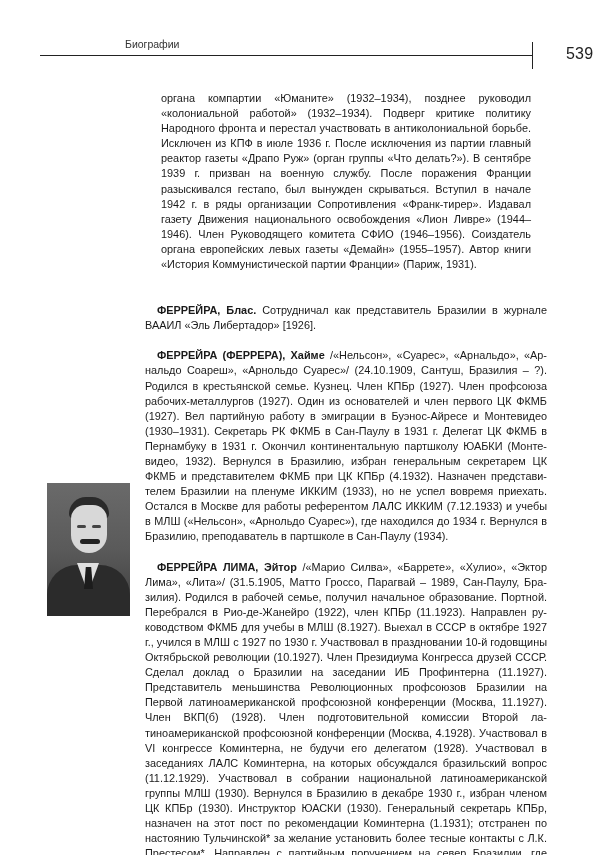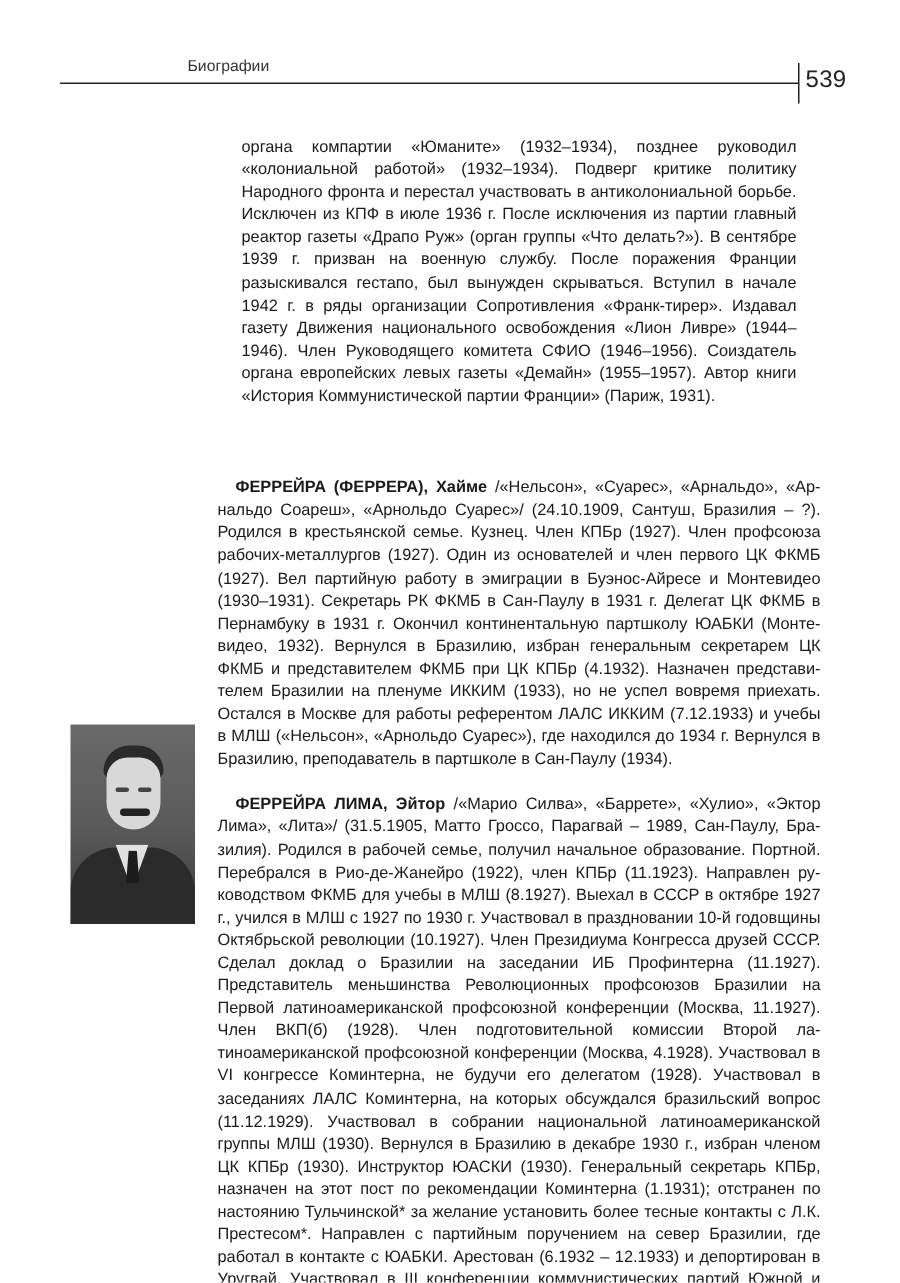--- a/index.html
+++ b/index.html
@@ -1,20 +1,20 @@
 <!DOCTYPE html>
 <html><head>
   <meta charset="utf-8">
   <style>
     html, body { margin: 0; padding: 0; background: #ffffff; }
     body { width: 600px; height: 855px; position: relative; overflow: hidden; font-family: "Liberation Sans", sans-serif; color: #1a1a1a; }
     .header-rule { position: absolute; left: 40px; top: 55px; width: 492px; height: 1px; background: #222; }
     .header-section { position: absolute; left: 125px; top: 38px; font-size: 10.5px; color: #333; }
     .header-vbar { position: absolute; left: 532px; top: 42px; width: 1px; height: 27px; background: #222; }
-    .page-number { position: absolute; left: 537px; top: 45px; font-size: 16px; color: #222; letter-spacing: 0.2px; }
+    .page-number { position: absolute; left: 566px; top: 45px; font-size: 16px; color: #222; letter-spacing: 0.2px; }
     .content { position: absolute; left: 145px; top: 75px; width: 402px; font-size: 10.9px; line-height: 15.1px; text-align: justify; }
     .para { margin: 16px; text-indent: 0; hyphens: manual; }
     .entry { margin: 0; text-indent: 12px; }
     .gap { height: 15px; }
     .name { font-weight: bold; }
     .photo { position: absolute; left: 47px; top: 483px; width: 83px; height: 133px; background: linear-gradient(180deg, #6a6a6a 0%, #5a5a5a 50%, #3c3c3c 100%); overflow: hidden; }
     .photo .hair { position: absolute; left: 22px; top: 14px; width: 40px; height: 22px; background: #2a2a2a; border-radius: 20px 20px 6px 6px; }
     .photo .face { position: absolute; left: 24px; top: 22px; width: 36px; height: 48px; background: #d8d8d8; border-radius: 14px 14px 18px 18px; }
     .photo .eye { position: absolute; top: 20px; width: 9px; height: 3px; background: #444; border-radius: 2px; }
     .photo .moustache { position: absolute; left: 9px; top: 34px; width: 20px; height: 5px; background: #222; border-radius: 3px; }
@@ -28,20 +28,21 @@
 <div>
   <div class="header-section">Биографии</div>
   <div class="header-rule"></div>
   <div class="header-vbar"></div>
   <div class="page-number">539</div>
 </div>
 
 <div class="content">
   <p class="para">органа компартии «Юманите» (1932–1934), позднее руководил «колониаль­ной работой» (1932–1934). Подверг критике политику Народного фронта и перестал участвовать в антиколониальной борьбе. Исключен из КПФ в июле 1936 г. После исключения из партии главный реактор газеты «Драпо Руж» (орган группы «Что делать?»). В сентябре 1939 г. призван на военную службу. После поражения Франции разыскивался гестапо, был вынужден скрываться. Вступил в начале 1942 г. в ряды организации Сопротивления «Франк-тирер». Издавал газету Движения национального освобождения «Лион Ливре» (1944–1946). Член Руководящего комитета СФИО (1946–1956). Соиздатель органа европейских левых газеты «Демайн» (1955–1957). Автор книги «История Коммунистической партии Франции» (Париж, 1931).</p>
   <div class="gap"></div>
+  <p class="entry"><span class="name">ФЕРРЕЙРА, Блас.</span><span> Сотрудничал как представитель Бразилии в журнале ВААИЛ «Эль Либертадор» [1926].</span></p>
   <div class="gap"></div>
   <p class="entry"><span class="name">ФЕРРЕЙРА (ФЕРРЕРА), Хайме</span><span> /«Нельсон», «Суарес», «Арнальдо», «Ар­нальдо Соареш», «Арнольдо Суарес»/ (24.10.1909, Сантуш, Бразилия – ?). Родился в крестьянской семье. Кузнец. Член КПБр (1927). Член профсоюза рабочих-металлургов (1927). Один из основателей и член первого ЦК ФКМБ (1927). Вел партийную работу в эмиграции в Буэнос-Айресе и Монтевидео (1930–1931). Секретарь РК ФКМБ в Сан-Паулу в 1931 г. Делегат ЦК ФКМБ в Пернамбуку в 1931 г. Окончил континентальную партшколу ЮАБКИ (Монте­видео, 1932). Вернулся в Бразилию, избран генеральным секретарем ЦК ФКМБ и представителем ФКМБ при ЦК КПБр (4.1932). Назначен представи­телем Бразилии на пленуме ИККИМ (1933), но не успел вовремя приехать. Остался в Москве для работы референтом ЛАЛС ИККИМ (7.12.1933) и учебы в МЛШ («Нельсон», «Арнольдо Суарес»), где находился до 1934 г. Вернулся в Бразилию, преподаватель в партшколе в Сан-Паулу (1934).</span></p>
   <div class="gap"></div>
   <p class="entry"><span class="name">ФЕРРЕЙРА ЛИМА, Эйтор</span><span> /«Марио Силва», «Баррете», «Хулио», «Эктор Лима», «Лита»/ (31.5.1905, Матто Гроссо, Парагвай – 1989, Сан-Паулу, Бра­зилия). Родился в рабочей семье, получил начальное образование. Портной. Перебрался в Рио-де-Жанейро (1922), член КПБр (11.1923). Направлен ру­ководством ФКМБ для учебы в МЛШ (8.1927). Выехал в СССР в октябре 1927 г., учился в МЛШ с 1927 по 1930 г. Участвовал в праздновании 10-й го­довщины Октябрьской революции (10.1927). Член Президиума Конгресса друзей СССР. Сделал доклад о Бразилии на заседании ИБ Профинтерна (11.1927). Представитель меньшинства Революционных профсоюзов Брази­лии на Первой латиноамериканской профсоюзной конференции (Москва, 11.1927). Член ВКП(б) (1928). Член подготовительной комиссии Второй ла­тиноамериканской профсоюзной конференции (Москва, 4.1928). Участво­вал в VI конгрессе Коминтерна, не будучи его делегатом (1928). Участвовал в заседаниях ЛАЛС Коминтерна, на которых обсуждался бразильский во­прос (11.12.1929). Участвовал в собрании национальной латиноамерикан­ской группы МЛШ (1930). Вернулся в Бразилию в декабре 1930 г., избран членом ЦК КПБр (1930). Инструктор ЮАСКИ (1930). Генеральный секретарь КПБр, назначен на этот пост по рекомендации Коминтерна (1.1931); отстра­нен по настоянию Тульчинской* за желание установить более тесные контак­ты с Л.К. Престесом*. Направлен с партийным поручением на север Брази­лии, где работал в контакте с ЮАБКИ. Арестован (6.1932 – 12.1933) и депор­тирован в Уругвай. Участвовал в III конференции коммунистических партий Южной и Карибской Америки (Москва, 10.1934). Выведен из состава ЦК КПБр решением Национальной конференции партии за несогласие с пози-</span></p>
 </div>
 
 <div class="photo">
   <div class="jacket"></div>
   <div class="collar"></div>
   <div class="tie"></div>

